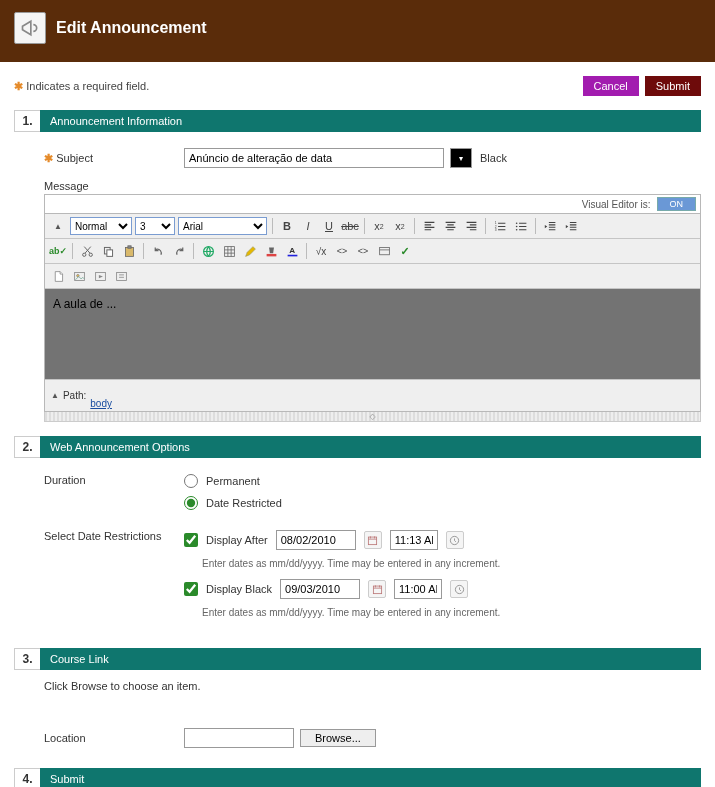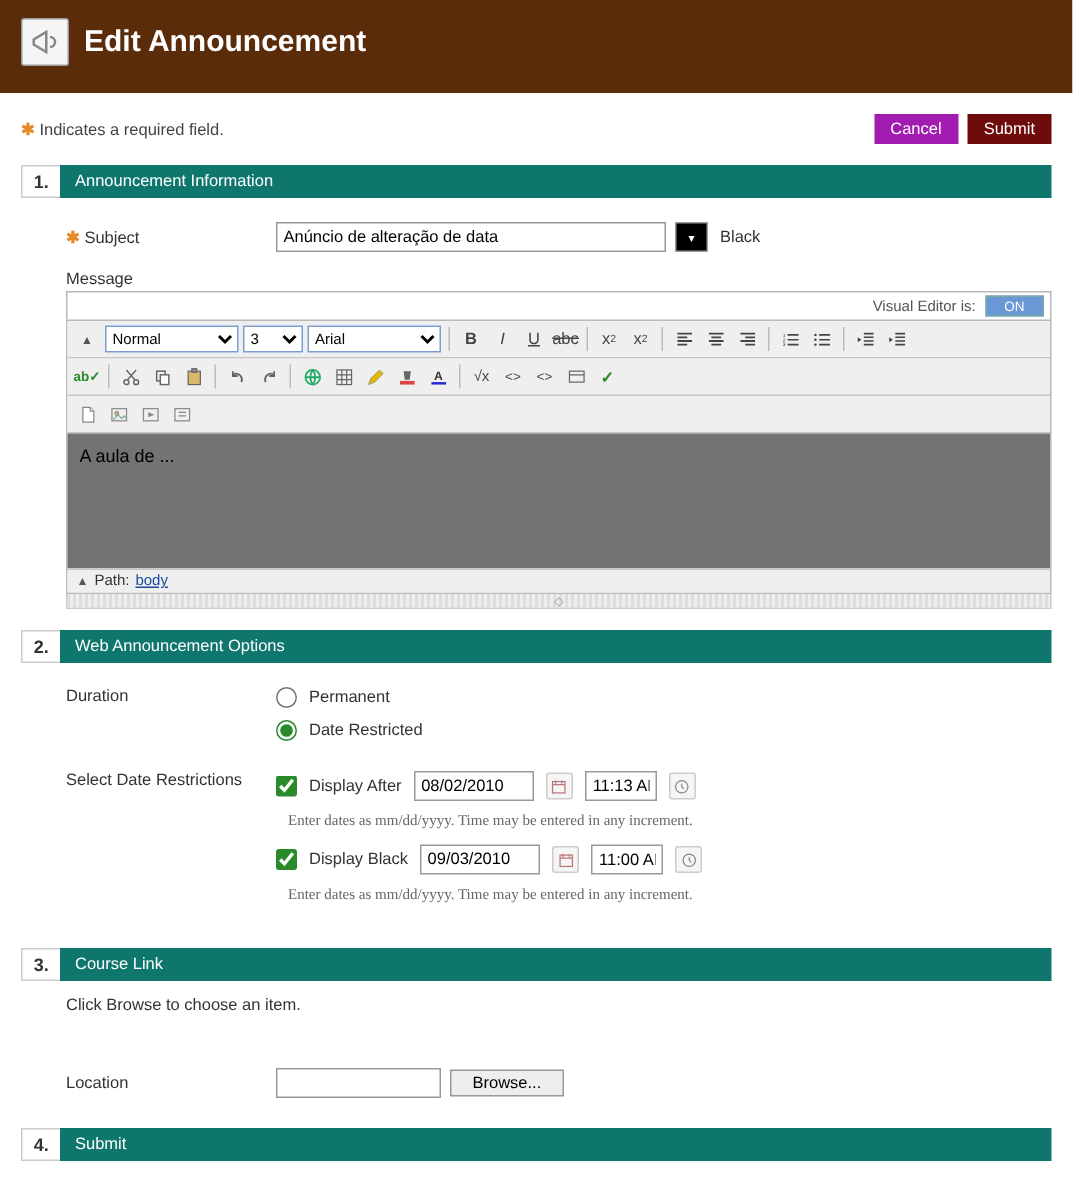--- a/index.html
+++ b/index.html
@@ -1,21 +1,21 @@
 <!DOCTYPE html>
 <html><head>
 <meta charset="utf-8">
 <style>
 * { box-sizing: border-box; margin: 0; padding: 0; }
 body { font-family: Arial, Helvetica, sans-serif; font-size: 11px; color: #333; background: #fff; width: 715px; }
 .header { background: #5a2c0a; padding: 12px 14px 18px; }
 .header-title { display: flex; align-items: center; gap: 10px; }
 .header-icon { width: 32px; height: 32px; background: #f5f5f5; border: 1px solid #999; border-radius: 2px; display:flex; align-items:center; justify-content:center; color:#888; }
 .header-icon svg { width:20px; height:20px; }
-.header h1 { color: #fff; font-size: 20px; font-weight: bold; }
+.header h1 { color: #fff; font-size: 16px; font-weight: bold; }
 .subtext { color: #cda46e; font-size: 11px; margin-top: 14px; }
 .subtext a { color: #cda46e; text-decoration: underline; }
 .content { padding: 14px 14px 20px; }
 .req-star { color: #e58b2b; font-weight: bold; }
 .req-row { display:flex; justify-content:space-between; align-items:center; margin-bottom:4px; }
 .req-text { font-size: 11px; color:#444; }
 .btn-row { display:flex; gap:6px; }
 .btn { font-size:11px; padding:3px 10px; border:1px solid transparent; cursor:pointer; }
 .btn-cancel { background:#a21caf; color:#fff; }
 .btn-submit { background:#6e0b0b; color:#fff; }
@@ -31,34 +31,34 @@
 .color-swatch { width:22px; height:20px; background:#000; border:1px solid #999; display:inline-flex; align-items:center; justify-content:center; margin-left:6px; cursor:pointer; }
 .color-swatch::after { content:"▾"; color:#fff; font-size:8px; }
 .color-label { margin-left:8px; font-size:11px; }
 .msg-label { font-size:11px; margin: 6px 0 2px; }
 .ve-bar { display:flex; justify-content:flex-end; font-size:10px; color:#555; border:1px solid #b8b8b8; border-bottom:none; }
 .ve-bar-inner { display:flex; align-items:center; gap:6px; padding:2px 4px; }
 .ve-toggle { background:#6a98d6; color:#fff; font-size:9px; padding:1px 12px; border:1px solid #7aa; display:inline-block; }
 .editor-wrap { border:1px solid #b8b8b8; }
 .toolbar { border-bottom:1px solid #c5c5c5; background:#efefef; padding:3px 4px; display:flex; flex-wrap:wrap; gap:2px 3px; align-items:center; }
 .tb-sel { border:1px solid #7a9cd1; font-size:10px; height:18px; background:#fff; }
-.tb-sel.normal { width:89px; }
+.tb-sel.normal { width:62px; }
 .tb-sel.size { width:40px; }
 .tb-sel.font { width:89px; }
 .tb-btn { width:18px; height:18px; border:1px solid transparent; display:inline-flex; align-items:center; justify-content:center; font-size:11px; color:#444; cursor:pointer; background:transparent; }
 .tb-btn svg { width:13px; height:13px; }
 .tb-sep { width:1px; height:16px; background:#bbb; margin:0 2px; }
 .toolbar-row2 { border-bottom:1px solid #c5c5c5; background:#efefef; padding:3px 4px; display:flex; gap:3px; align-items:center; flex-wrap:wrap; }
 .editor-area { background:#737373; min-height:90px; padding:8px; font-size:12px; color:#000; }
 .editor-path { background:#efefef; border-top:1px solid #c5c5c5; padding:2px 6px; font-size:10px; display:flex; align-items:center; gap:4px; }
-.editor-path a { color:#1a4da0; text-decoration:underline; }
+.editor-path a { color:#1a4da0; text-decoration:underline;margin-top:16px; }
 .resize-bar { height:10px; background:repeating-linear-gradient(90deg,#ddd,#ddd 2px,#eee 2px,#eee 4px); border:1px solid #ccc; border-top:none; display:flex; align-items:center; justify-content:center; color:#999; font-size:8px; }
 .radio-row, .check-row { display:flex; align-items:center; gap:8px; margin-bottom:8px; font-size:11px; }
 input[type=radio], input[type=checkbox] { accent-color: #2a8a2a; width:14px; height:14px; }
-.helper { font-size:10px; color:#666; margin: 2px 8px 10px; font-family: Liberation Serif, serif; }
+.helper { font-size:10px; color:#666; margin: 2px 18px 10px; }
 .date-input { width:80px; }
 .time-input { width:48px; }
 .cal-icon, .clock-icon { width:18px; height:18px; border:1px solid #ccc; border-radius:2px; display:inline-flex; align-items:center; justify-content:center; background:#f5f5f5; cursor:pointer; }
 .cal-icon svg, .clock-icon svg, .tri { width:11px; height:11px; }
 .browse-btn { font-size:11px; padding:2px 14px; border:1px solid #999; background:#eee; margin-left:6px; cursor:pointer; }
 .loc-input { width:110px; }
 .underline { text-decoration:underline; }
 .strike { text-decoration:line-through; }
 .tri-up { font-size:8px; color:#555; }
 </style>

